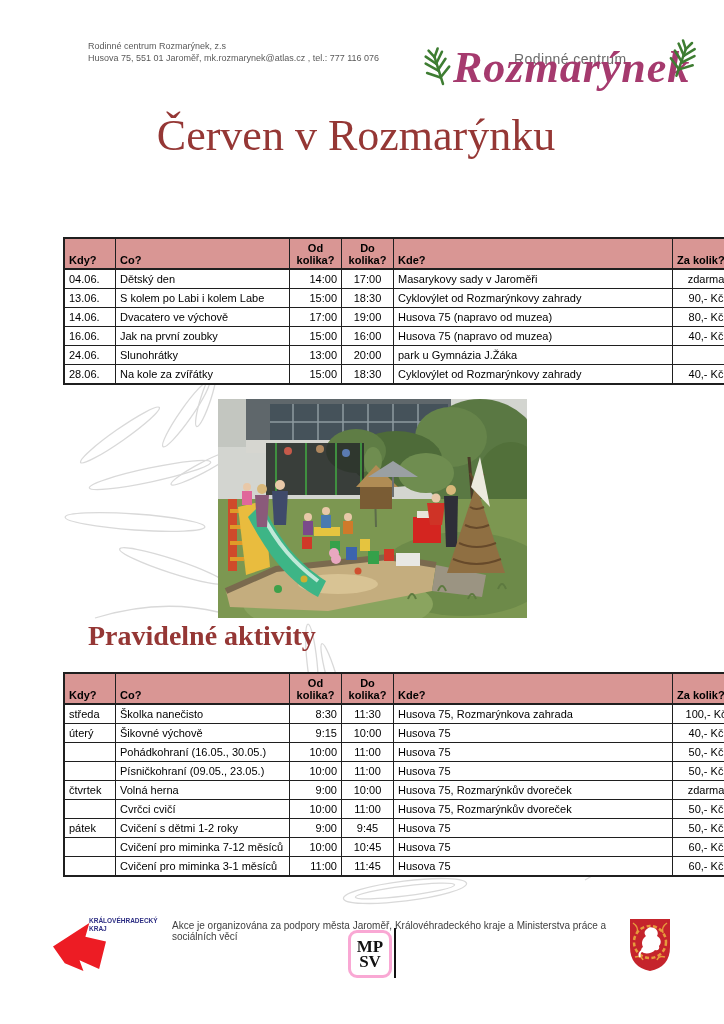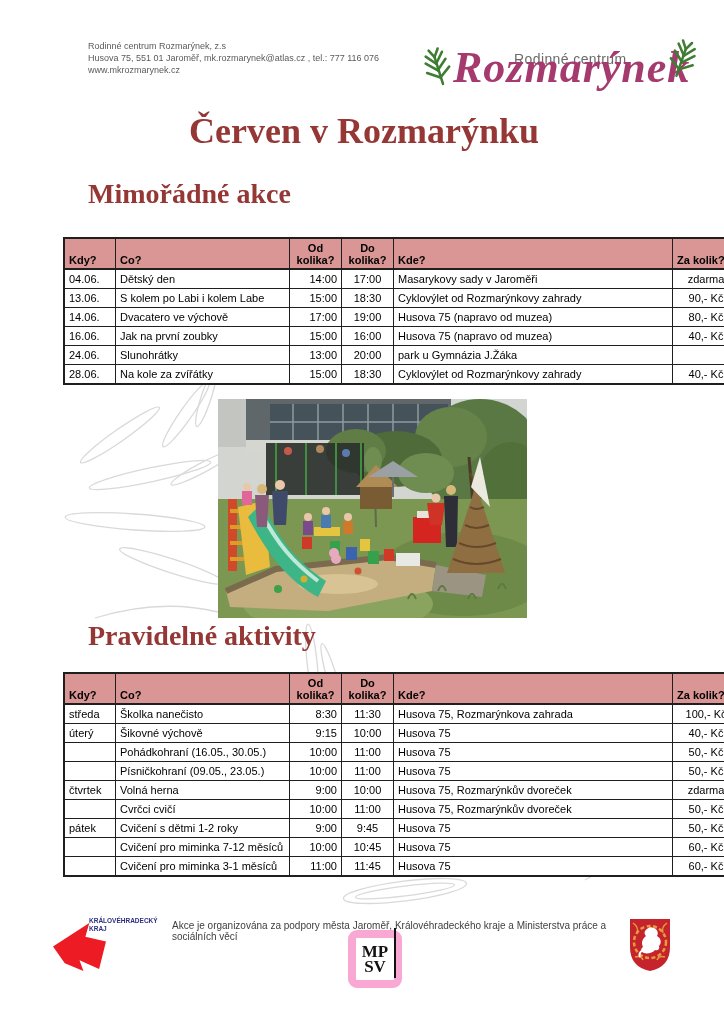--- a/index.html
+++ b/index.html
@@ -13,21 +13,21 @@
 
   
   .brand-tagline{left:497px;top:51px;font-size:14px;color:#6b6b6b;letter-spacing:.4px;margin-left:17px;}
   .brand-name{left:453px;top:42px;font-family:"Liberation Serif",serif;font-style:italic;
               font-weight:bold;font-size:44px;color:#a53a6e;letter-spacing:1px;}
   .sprig-left{left:420px;top:46px;}
   .sprig-right{left:666px;top:38px;}
 
   
   .title{left:0;top:110px;width:712px;text-align:center;font-family:"Liberation Serif",serif;
-         font-weight:bold;font-size:36px;color:#953735;margin-left:8px;}
+         font-weight:normal;font-size:44px;color:#953735;}
   .h2{font-family:"Liberation Serif",serif;font-weight:bold;font-size:28px;color:#953735;left:88px;}
   .h2-special{top:178px;}
   .h2-regular{top:620px;}
 
   
   table.sched{position:absolute;left:63px;border-collapse:collapse;table-layout:fixed;
               width:621px;background:#fff;font-size:11px;color:#000;z-index:1;}
   #table-special{top:237px;}
   #table-regular{top:672px;}
   table.sched th,table.sched td{border:1px solid #1f1f1f;padding:1.5px 4px;overflow:hidden;
@@ -40,21 +40,21 @@
   .c0{width:42px;} .c1{width:165px;} .c2{width:43px;text-align:right;}
   .c3{width:43px;text-align:center;} .c4{width:270px;} .c5{width:58px;text-align:center;}
 
   
   .photo{left:218px;top:399px;width:309px;height:219px;}
 
   
   .khk-arrow{left:52px;top:920px;}
   .khk-text{left:89px;top:917px;font-size:6.5px;font-weight:bold;color:#2d2e83;line-height:8px;}
   .support-text{left:172px;top:920px;width:450px;font-size:10px;color:#404040;}
-  .mpsv{left:348px;top:930px;width:38px;height:42px;border:8px solid #f9a8d4;border-radius:9px;
+  .mpsv{left:348px;top:930px;width:38px;height:42px;border:3px solid #f9a8d4;border-radius:9px;
         display:flex;flex-direction:column;align-items:center;justify-content:center;
         font-family:"Liberation Serif",serif;font-weight:bold;font-size:17px;line-height:15px;
         color:#111;background:#fff;text-align:right;}
   .mpsv-bar{left:394px;top:928px;width:2px;height:50px;background:#111;}
   .crest{left:627px;top:917px;}
 </style>
 </head>
 <body>
 
 <div class="page">
@@ -74,21 +74,20 @@
       <ellipse cx="405" cy="891" rx="62" ry="10" transform="rotate(-7 405 891)"></ellipse>
       <ellipse cx="405" cy="891" rx="50" ry="5" transform="rotate(-7 405 891)"></ellipse>
       <path d="M585,880 L616,862"></path>
       <path d="M560,842 L622,806" opacity="0.7"></path>
     </g>
   </svg>
 
   <div class="layer contact">
     <div>Rodinné centrum Rozmarýnek, z.s</div>
     <div>Husova 75, 551 01 Jaroměř, mk.rozmarynek@atlas.cz , tel.: 777 116 076</div>
-    <div>www.mkrozmarynek.cz</div>
   </div>
 
   <div class="layer brand-tagline">Rodinné centrum</div>
   <div class="layer brand-name">Rozmarýnek</div>
   <svg class="layer sprig-left" width="34" height="42" viewBox="0 0 40 46">
     <g stroke="#3e7d32" stroke-width="3" stroke-linecap="round" fill="none" transform="rotate(-14 20 23)">
       <path d="M22,44 L20,10"></path>
         <path d="M21,36 L7,27"></path>
         <path d="M21,36 L34,26"></path>
       <path d="M20,27 L8,16"></path>
@@ -107,21 +106,20 @@
       <path d="M20,27 L8,16"></path>
         <path d="M20,27 L32,16"></path>
         <path d="M20,19 L10,7"></path>
       <path d="M20,19 L30,8"></path>
         <path d="M20,11 L14,2"></path>
         <path d="M20,11 L25,2"></path>
     </g>
   </svg>
 
   <div class="layer title">Červen v Rozmarýnku</div>
-  <div class="layer h2 h2-special">Mimořádné akce</div>
   <div class="layer h2 h2-regular">Pravidelné aktivity</div>
 
   <table class="sched" id="table-special">
       <thead>
         <tr>
           <th class="c0">Kdy?</th>
           <th class="c1">Co?</th>
           <th class="c2">Od kolika?</th>
           <th class="c3">Do kolika?</th>
           <th class="c4">Kde?</th>

